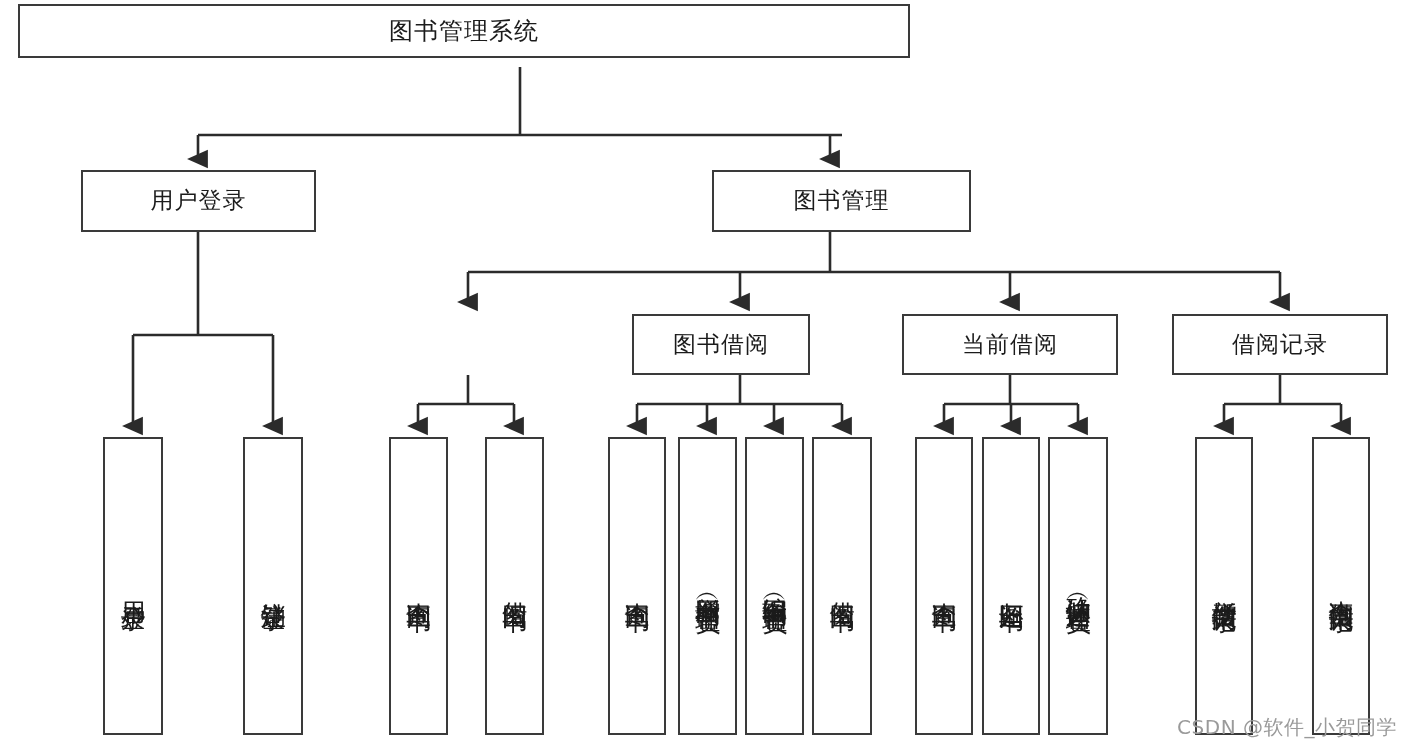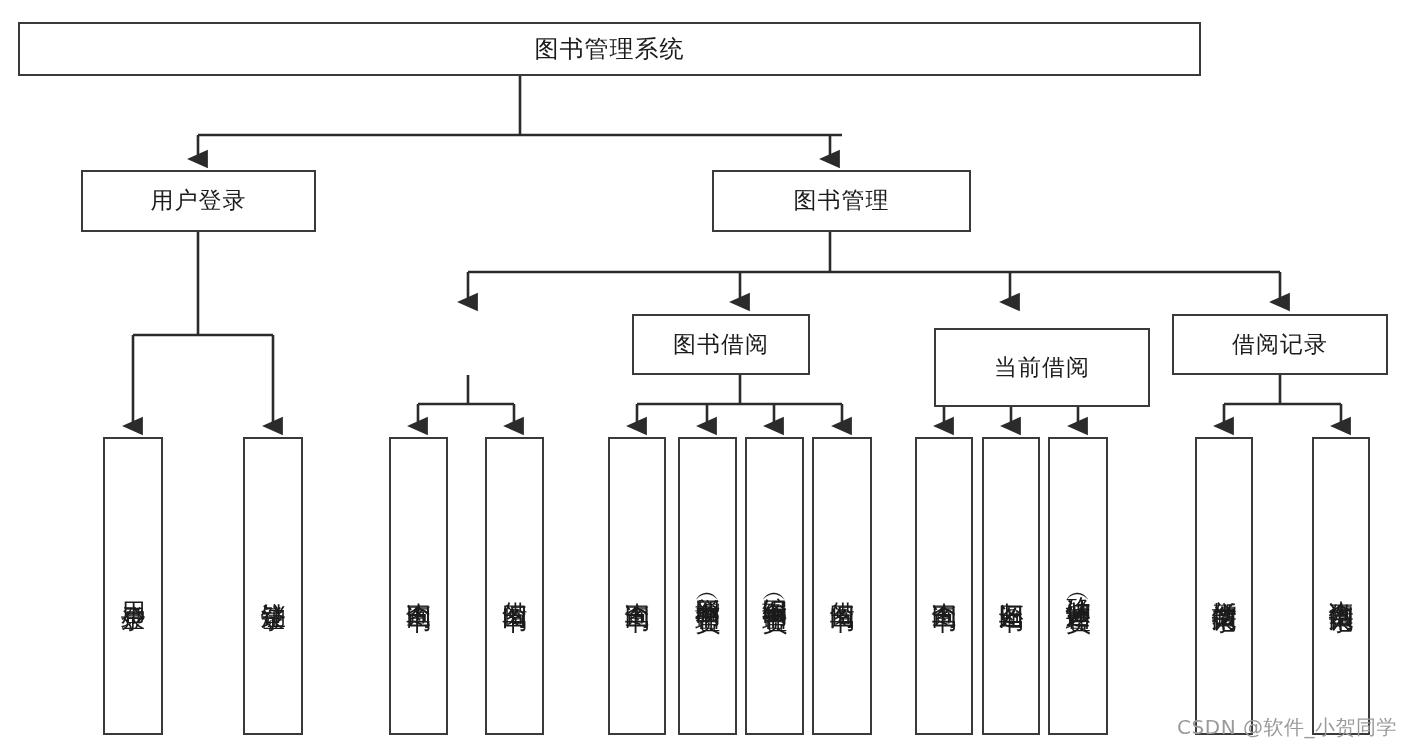--- a/index.html
+++ b/index.html
@@ -122,35 +122,35 @@
       <path d="M1011,404 L1011,426" marker-end="url(#arrowhead)"></path>
       <path d="M1078,404 L1078,426" marker-end="url(#arrowhead)"></path>
 
       <path d="M1280,375 L1280,404"></path>
       <path d="M1224,404 L1341,404"></path>
       <path d="M1224,404 L1224,426" marker-end="url(#arrowhead)"></path>
       <path d="M1341,404 L1341,426" marker-end="url(#arrowhead)"></path>
     </g>
   </svg>
 
-  <div class="node horiz root" style="left:18px; top:22px; width:1183px; height:54px;">
+  <div class="node horiz root" style="left:18px; top:4px; width:892px; height:54px;">
     <span class="node-label">图书管理系统</span>
   </div>
 
   <div class="node horiz" style="left:81px; top:170px; width:235px; height:62px;">
     <span class="node-label">用户登录</span>
   </div>
   <div class="node horiz" style="left:712px; top:170px; width:259px; height:62px;">
     <span class="node-label">图书管理</span>
   </div>
 
   <div class="node horiz" style="left:632px; top:314px; width:178px; height:61px;">
     <span class="node-label">图书借阅</span>
   </div>
-  <div class="node horiz" style="left:902px; top:328px; width:216px; height:79px;margin-left:32px;">
+  <div class="node horiz" style="left:902px; top:314px; width:216px; height:61px;">
     <span class="node-label">当前借阅</span>
   </div>
   <div class="node horiz" style="left:1172px; top:314px; width:216px; height:61px;justify-content:center;">
     <span class="node-label">借阅记录</span>
   </div>
 
   <div class="node vert" style="left:103px; top:437px; width:60px; height:298px;">
     <span class="node-label">用户登录</span>
   </div>
   <div class="node vert" style="left:243px; top:437px; width:60px; height:298px;">

